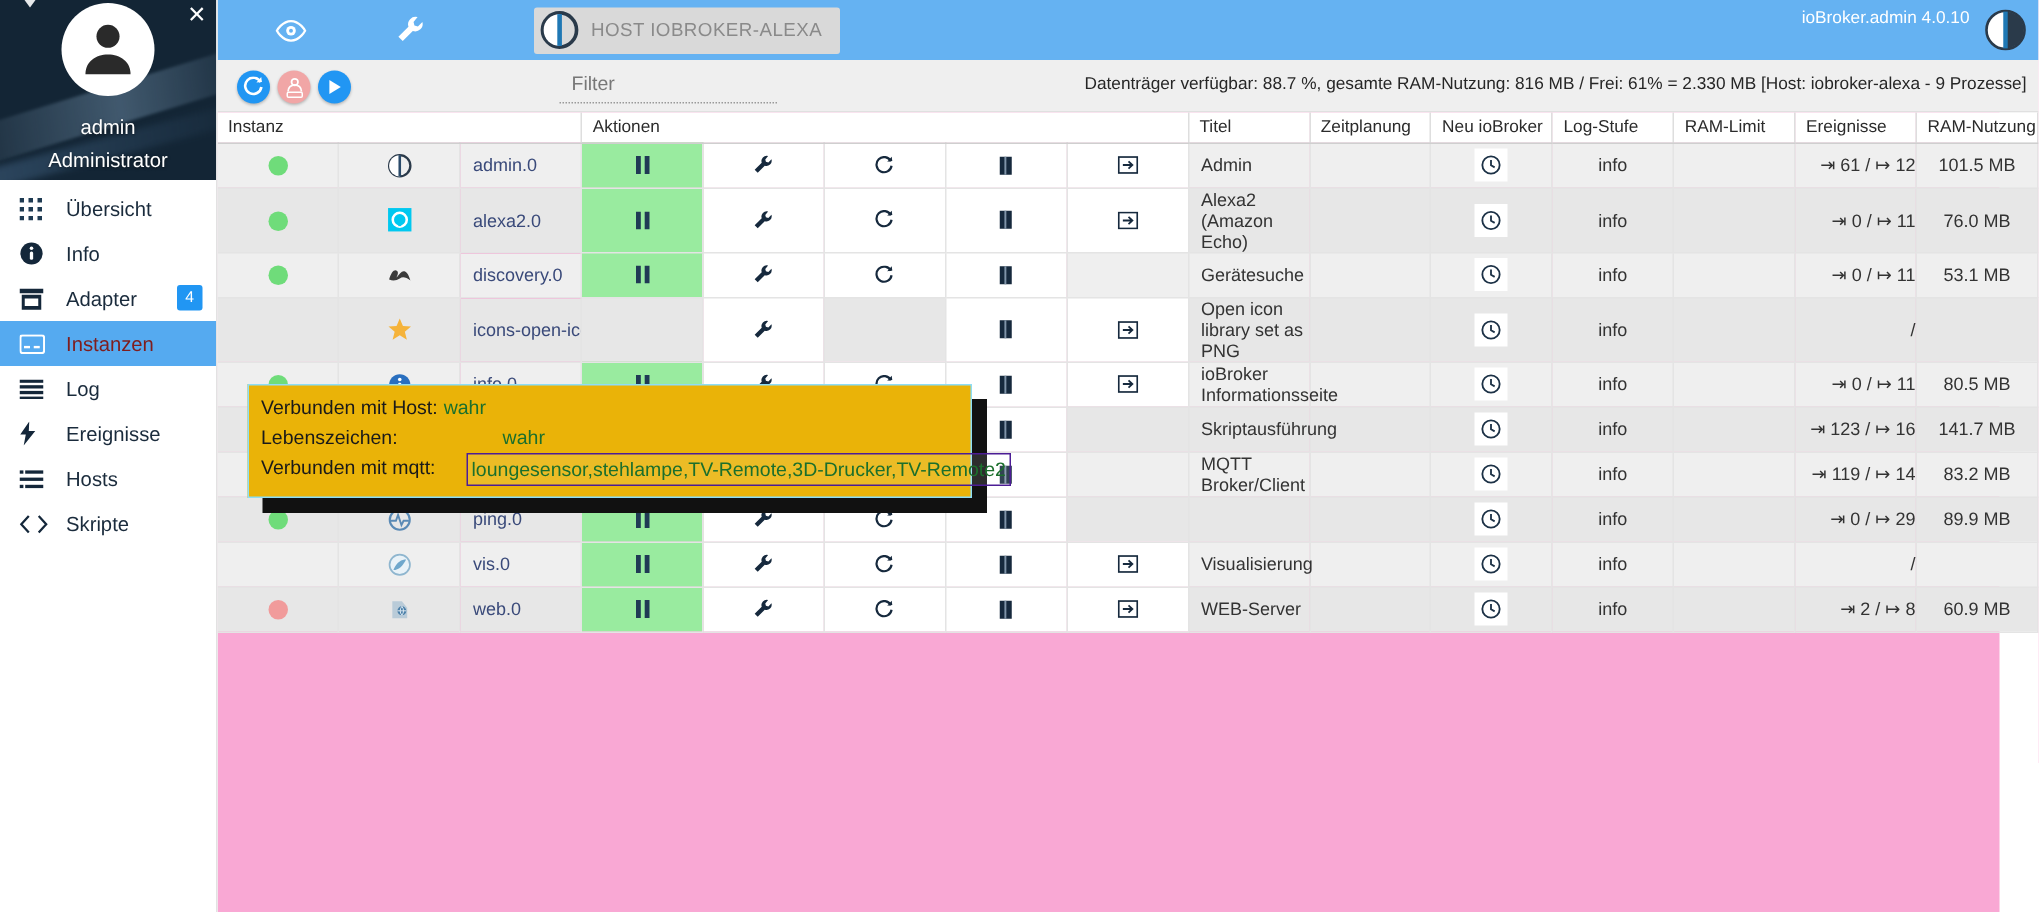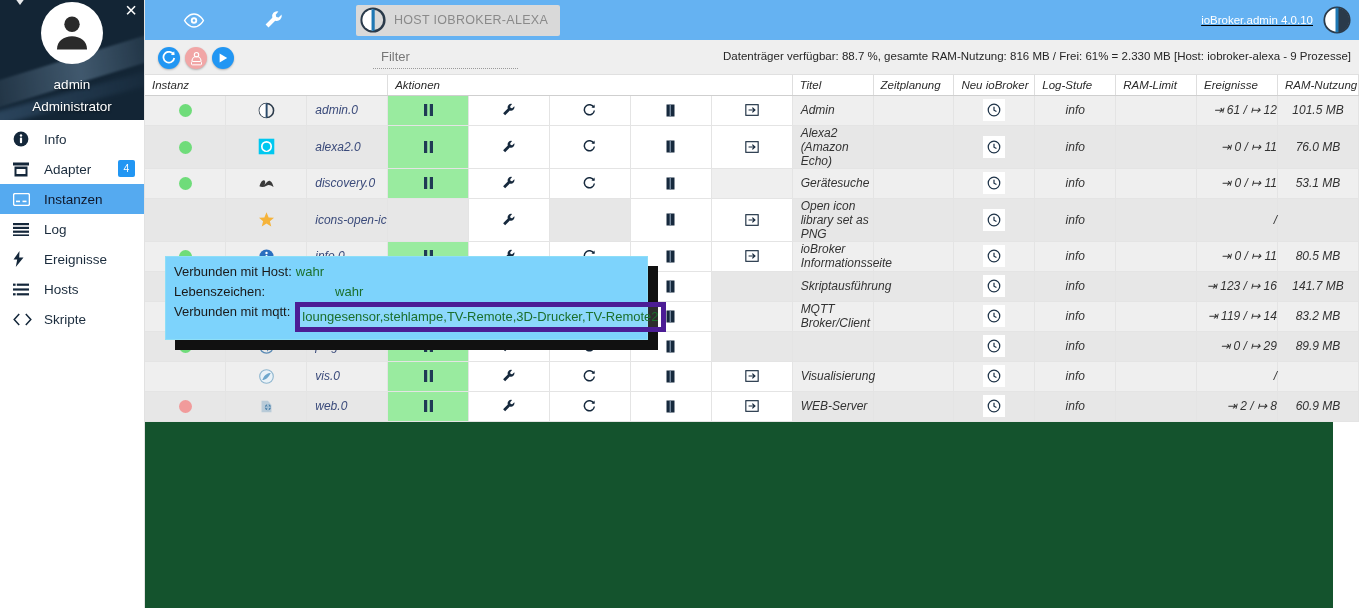--- a/index.html
+++ b/index.html
@@ -77,21 +77,21 @@
   .nav { padding-top: 4px; }
   .nav-item {
     position: relative;
     height: 30px;
     display: flex; align-items: center;
     padding-left: 13px;
     cursor: pointer;
     color: #1a2b3c;
     font-size: 13.5px;
   }
-  .nav-item.active { background: #55aaf0; color: #0f172a; }
+  .nav-item.active { background: #55aaf0; color: #7f1d1d; }
   .nav-icon {
     width: 22px; height: 18px;
     margin-right: 9px;
     display: flex; align-items: center; justify-content: flex-start;
     flex-shrink: 0;
   }
   .nav-badge {
     position: absolute; right: 9px; top: 6px;
     min-width: 17px; height: 17px;
     background: #2196f3; color: #fff;
@@ -119,23 +119,22 @@
     border-radius: 2px;
     display: flex; align-items: center;
     padding: 0 12px 0 4px;
     cursor: pointer;
   }
   .host-chip-logo { width: 26px; height: 26px; margin-right: 8px; }
   .host-chip-text {
     font-size: 12.5px; color: #8a8a8a; letter-spacing: .3px;
   }
   .hdr-right {
-    margin-left: auto; display: flex; align-items: center;
+    margin-left: auto; display: flex; align-items: flex-start;
     padding-right: 8px;
-    text-decoration: underline;
   }
   .hdr-version { color: #fff; font-size: 11.5px; margin-right: 10px; }
   .hdr-logo { width: 28px; height: 28px; }
 
   
   .toolbar {
     position: absolute; left: 145px; top: 40px;
     width: 1214px; height: 35px;
     background: #efefef;
     border-bottom: 1px solid #e0e0e0;
@@ -170,22 +169,21 @@
   }
   .status-line {
     position: absolute; right: 8px; top: 10px;
     font-size: 11.5px; color: #262626;
   }
 
   
   .table-wrap {
     position: absolute; left: 145px; top: 75px;
     width: 1188px; height: 533px;
-    background: #14532d;
-    font-style: italic;
+    background: #f9a8d4;
   }
   table.grid {
     border-collapse: collapse;
     width: 1214px;
     table-layout: fixed;
   }
   table.grid th {
     height: 20px;
     background: #fff;
     font-weight: normal;
@@ -239,37 +237,37 @@
   .clock-btn {
     display: inline-flex; align-items: center; justify-content: center;
     width: 22px; height: 22px; background: #fff; cursor: pointer;
   }
 
   
   .tooltip {
     position: absolute;
     left: 165px; top: 256px;
     width: 483px;
-    background: #7dd3fc;
+    background: #eab308;
     border: 1px solid #8ddef7;
     box-shadow: 10px 10px 0 0 #111;
     padding: 5px 8px 7px 8px;
     z-index: 20;
     font-size: 13px;
     color: #122;
   }
   .tt-row { display: flex; line-height: 20px; white-space: nowrap; }
   .tt-key { color: #1a1a1a; }
   .tt-val { color: #1b6f2c; margin-left: 4px; }
   .tt-val.fixed { margin-left: 70px; }
   .tt-val.boxed {
-    border: 5px solid #4c1d95;
+    border: 1px solid #4c1d95;
     background: rgba(255,255,255,.12);
     padding: 0 2px;
-    margin-left: 5px;
+    margin-left: 21px;
   }
 </style>
 </head>
 <body>
 
 <div id="app">
 
   <div class="sidebar">
     <div class="sidebar-hero">
       <div class="hero-streak"></div>
@@ -281,20 +279,38 @@
           <circle cx="12" cy="7.2" r="4.2" fill="#2a2a2a"></circle>
           <path d="M3.8 21c0-4.6 3.7-7.2 8.2-7.2s8.2 2.6 8.2 7.2z" fill="#2a2a2a"></path>
         </svg>
       </div>
       <div class="hero-name">admin</div>
       <div class="hero-role">Administrator</div>
     </div>
 
     <div class="nav">
 
+      <div class="nav-item">
+        <span class="nav-icon">
+          <svg width="15" height="15" viewBox="0 0 15 15">
+            <g fill="#1e3a52">
+              <rect x="0" y="0" width="3" height="3"></rect>
+                <rect x="6" y="0" width="3" height="3"></rect>
+                <rect x="12" y="0" width="3" height="3"></rect>
+              <rect x="0" y="6" width="3" height="3"></rect>
+                <rect x="6" y="6" width="3" height="3"></rect>
+                <rect x="12" y="6" width="3" height="3"></rect>
+              <rect x="0" y="12" width="3" height="3"></rect>
+                <rect x="6" y="12" width="3" height="3"></rect>
+                <rect x="12" y="12" width="3" height="3"></rect>
+            </g>
+          </svg>
+        </span>
+        <span>Übersicht</span>
+      </div>
 
       <div class="nav-item">
         <span class="nav-icon">
           <svg width="16" height="16" viewBox="0 0 16 16">
             <circle cx="8" cy="8" r="7.4" fill="#14273a"></circle>
             <circle cx="8" cy="4.5" r="1.2" fill="#fff"></circle>
             <rect x="6.9" y="6.6" width="2.2" height="5.6" rx="1" fill="#fff"></rect>
           </svg>
         </span>
         <span>Info</span>

